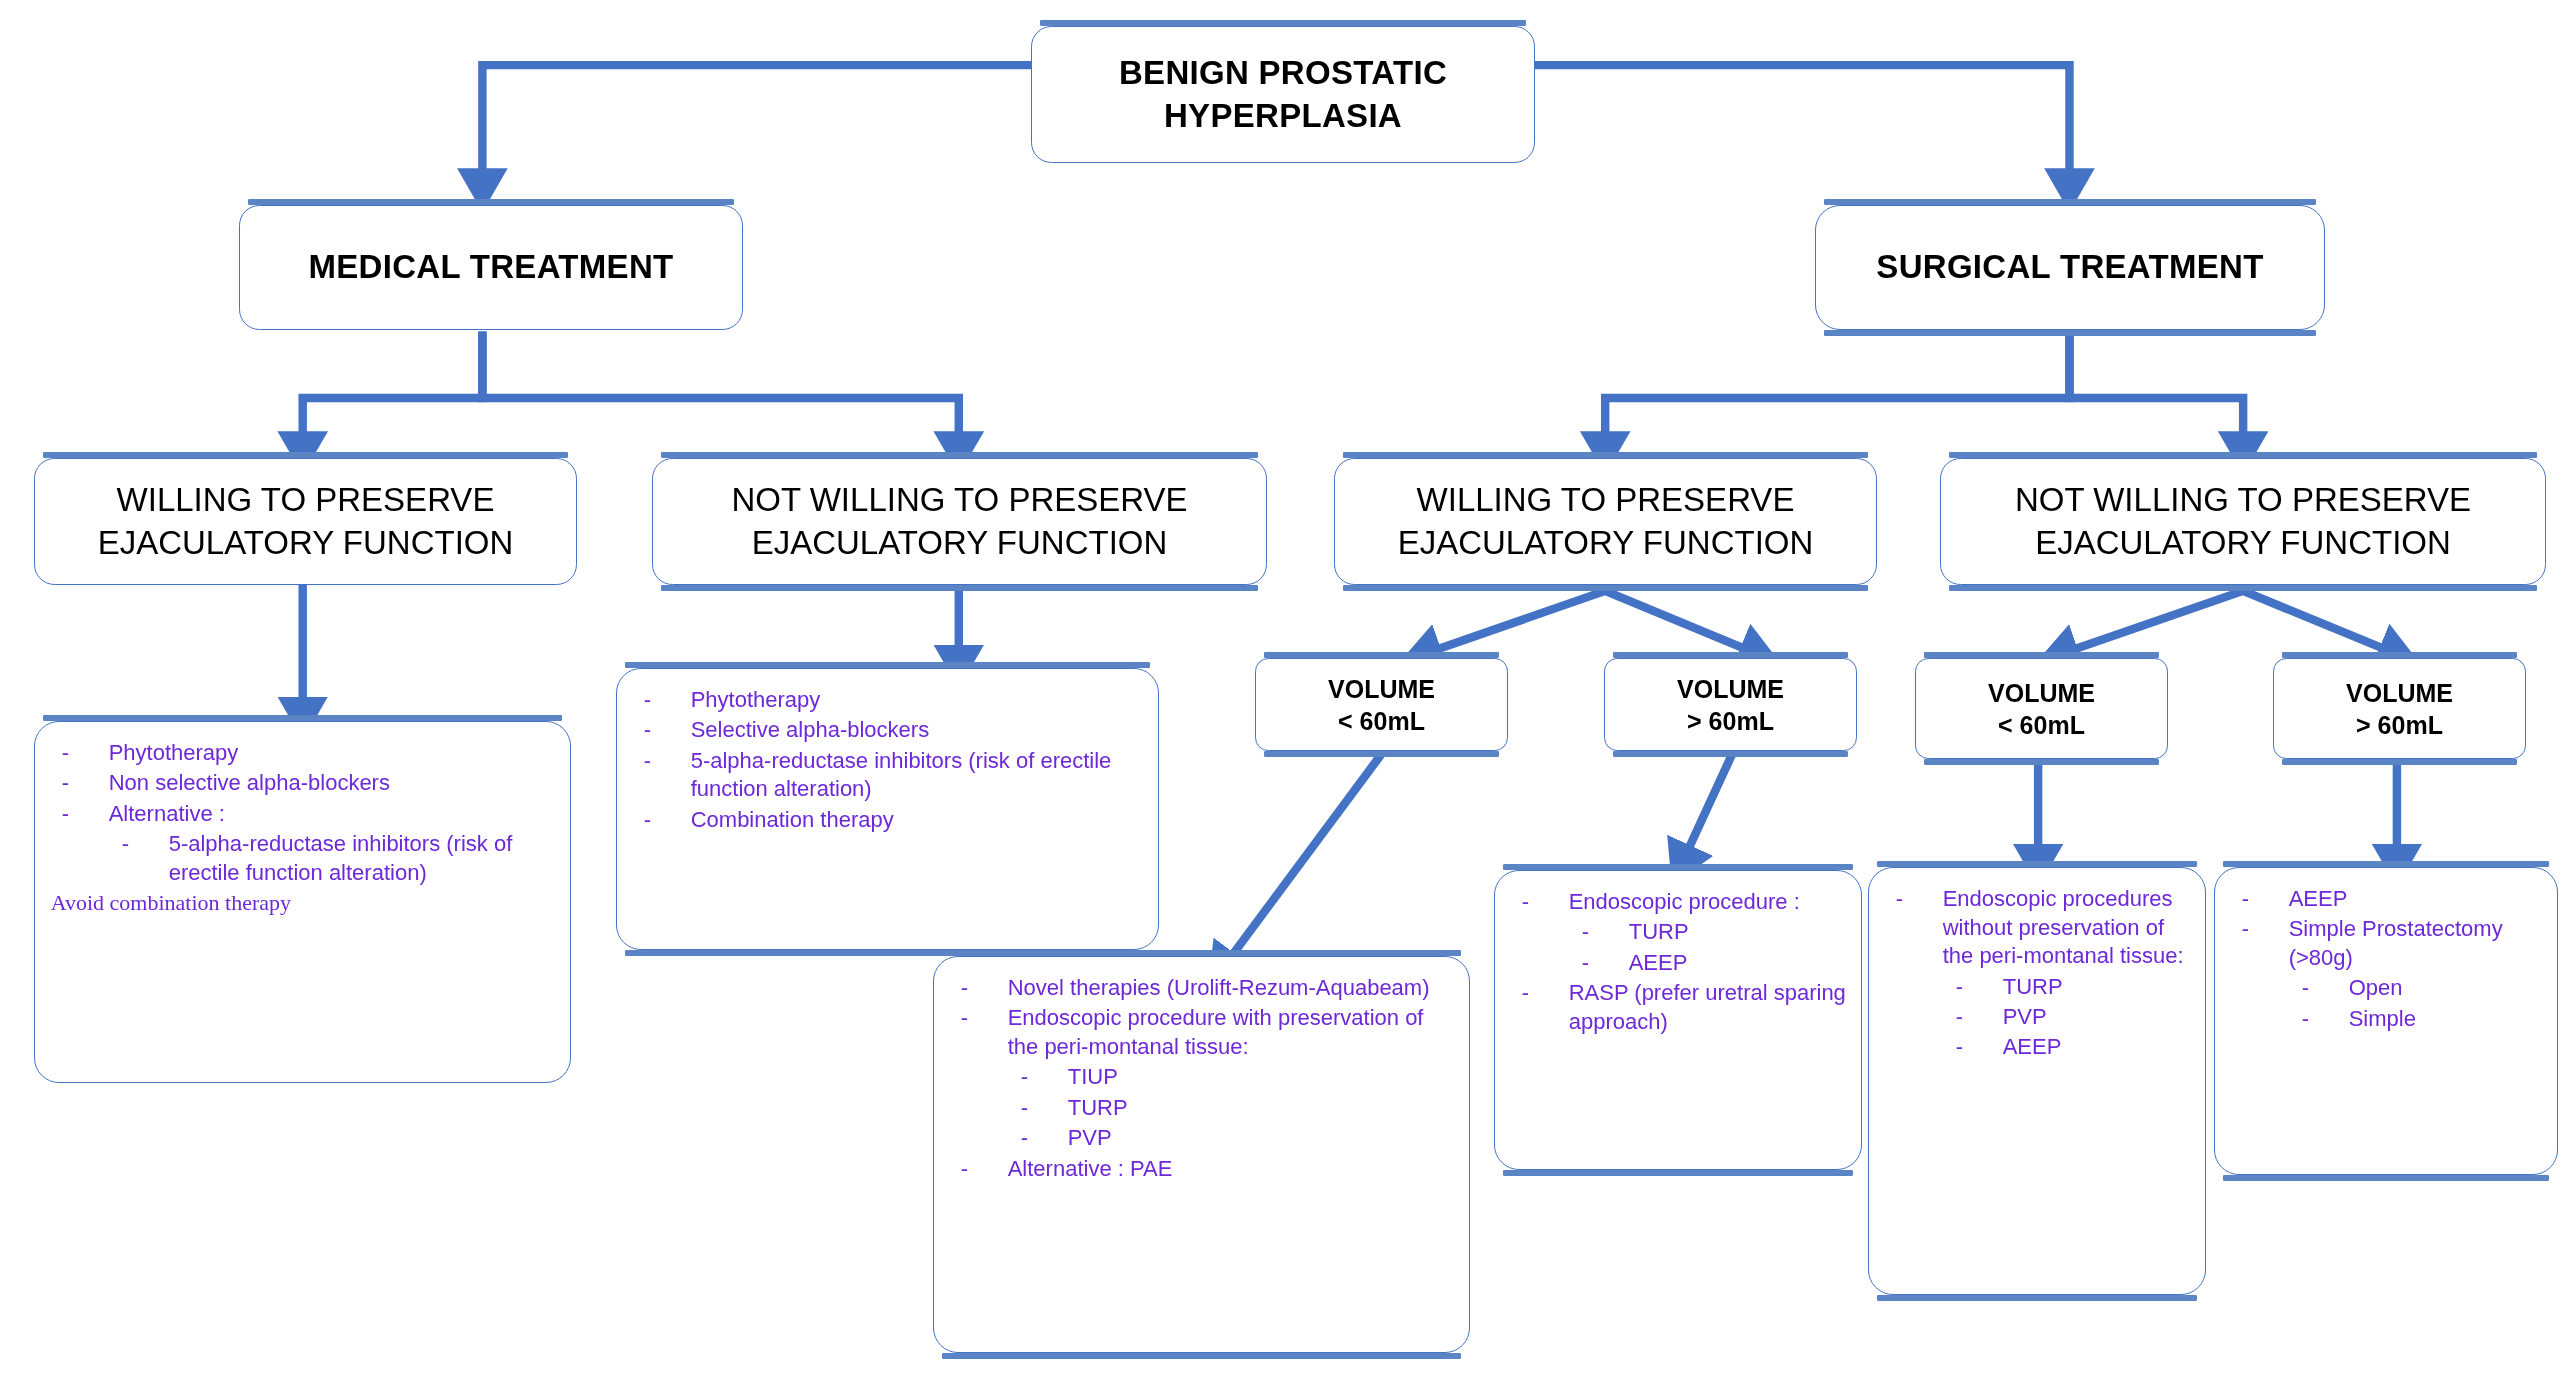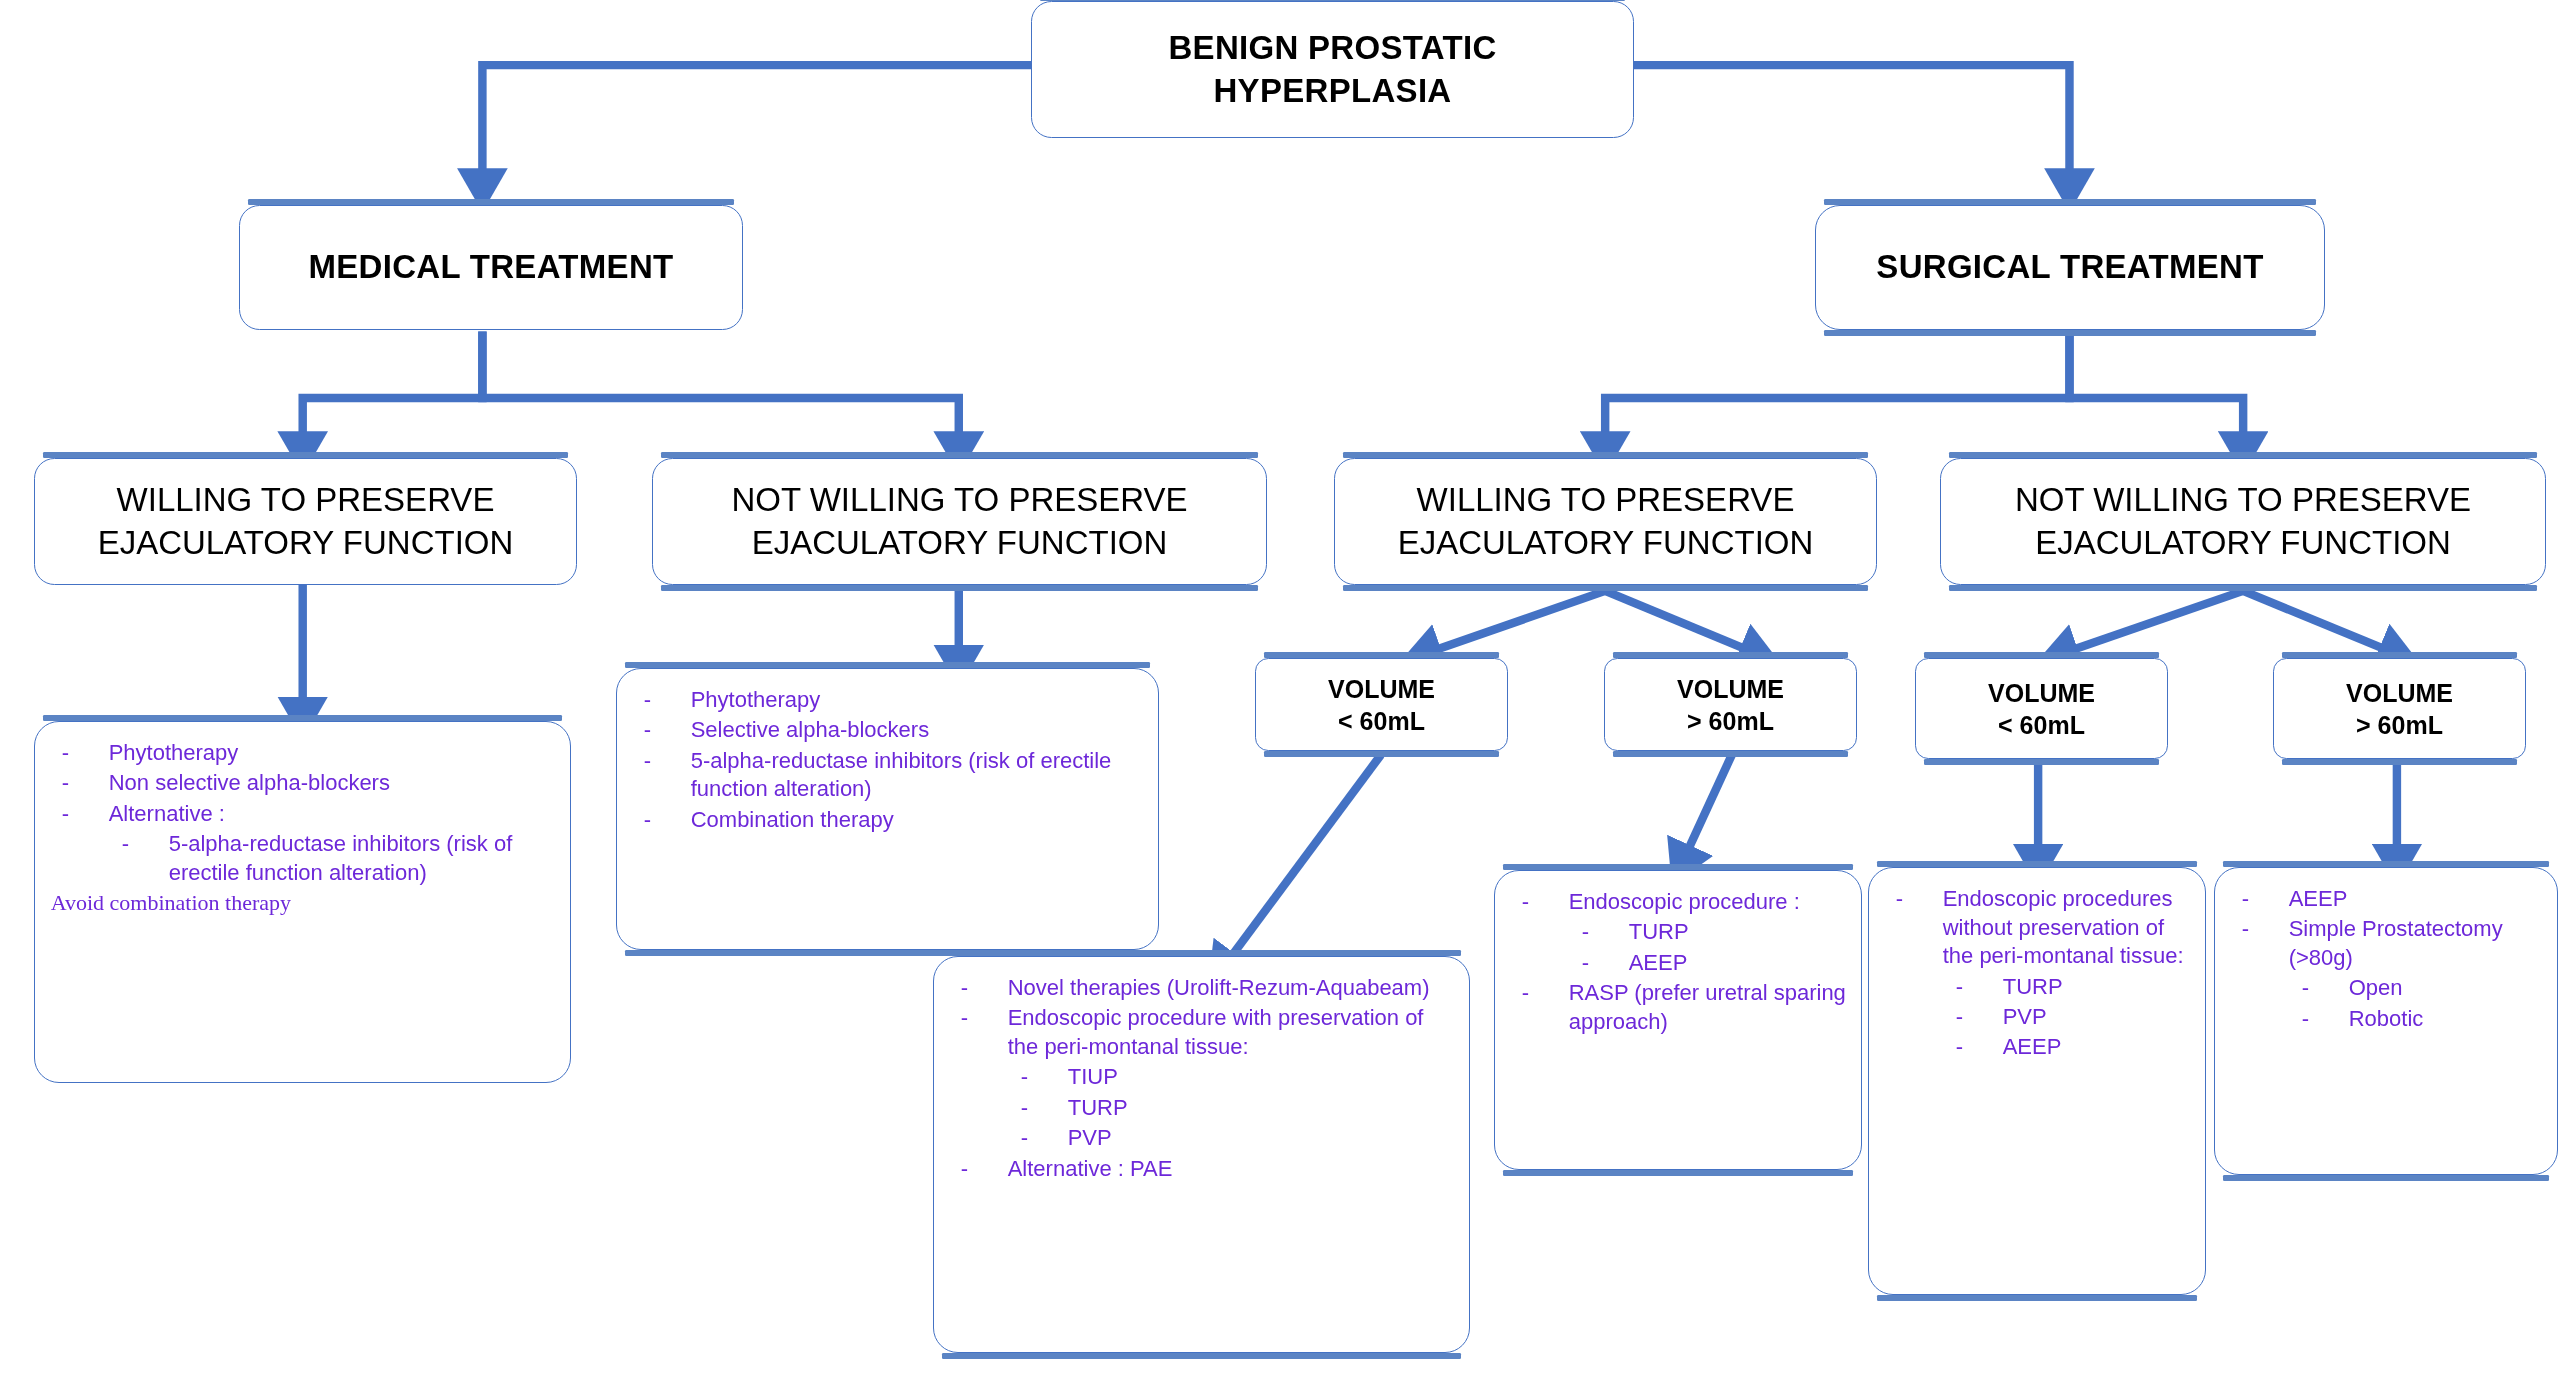--- a/index.html
+++ b/index.html
@@ -143,21 +143,21 @@
       <path d="M2290,1252 L2028,1605"></path>
 
       <path d="M2872,1252 L2790,1430"></path>
 
       <path d="M3380,1262 L3380,1430"></path>
 
       <path d="M3975,1262 L3975,1430"></path>
     </g>
   </svg>
 
-  <div class="node topbar" style="left:1031px; top:1px; width:603px; height:137px;">
+  <div class="node topbar" style="left:1031px; top:26px; width:504px; height:137px;">
     <div class="title t-root">
       <span>BENIGN PROSTATIC</span><br>
       <span>HYPERPLASIA</span>
     </div>
   </div>
 
   <div class="node topbar" style="left:239px; top:205px; width:504px; height:125px;">
     <div class="title t-lvl2">MEDICAL TREATMENT</div>
   </div>
 
@@ -267,18 +267,18 @@
         <li class="sub">PVP</li>
         <li class="sub">AEEP</li>
       </ul>
   </div>
 
   <div class="node content small topbar botbar" style="left:2214px; top:867px; width:344px; height:308px;">
     <ul class="bullets">
         <li>AEEP</li>
         <li>Simple Prostatectomy (&gt;80g)</li>
         <li class="sub">Open</li>
-        <li class="sub">Robotic</li>
+        <li class="sub">Simple</li>
       </ul>
   </div>
 
 </div>
 
 
 </body></html>

